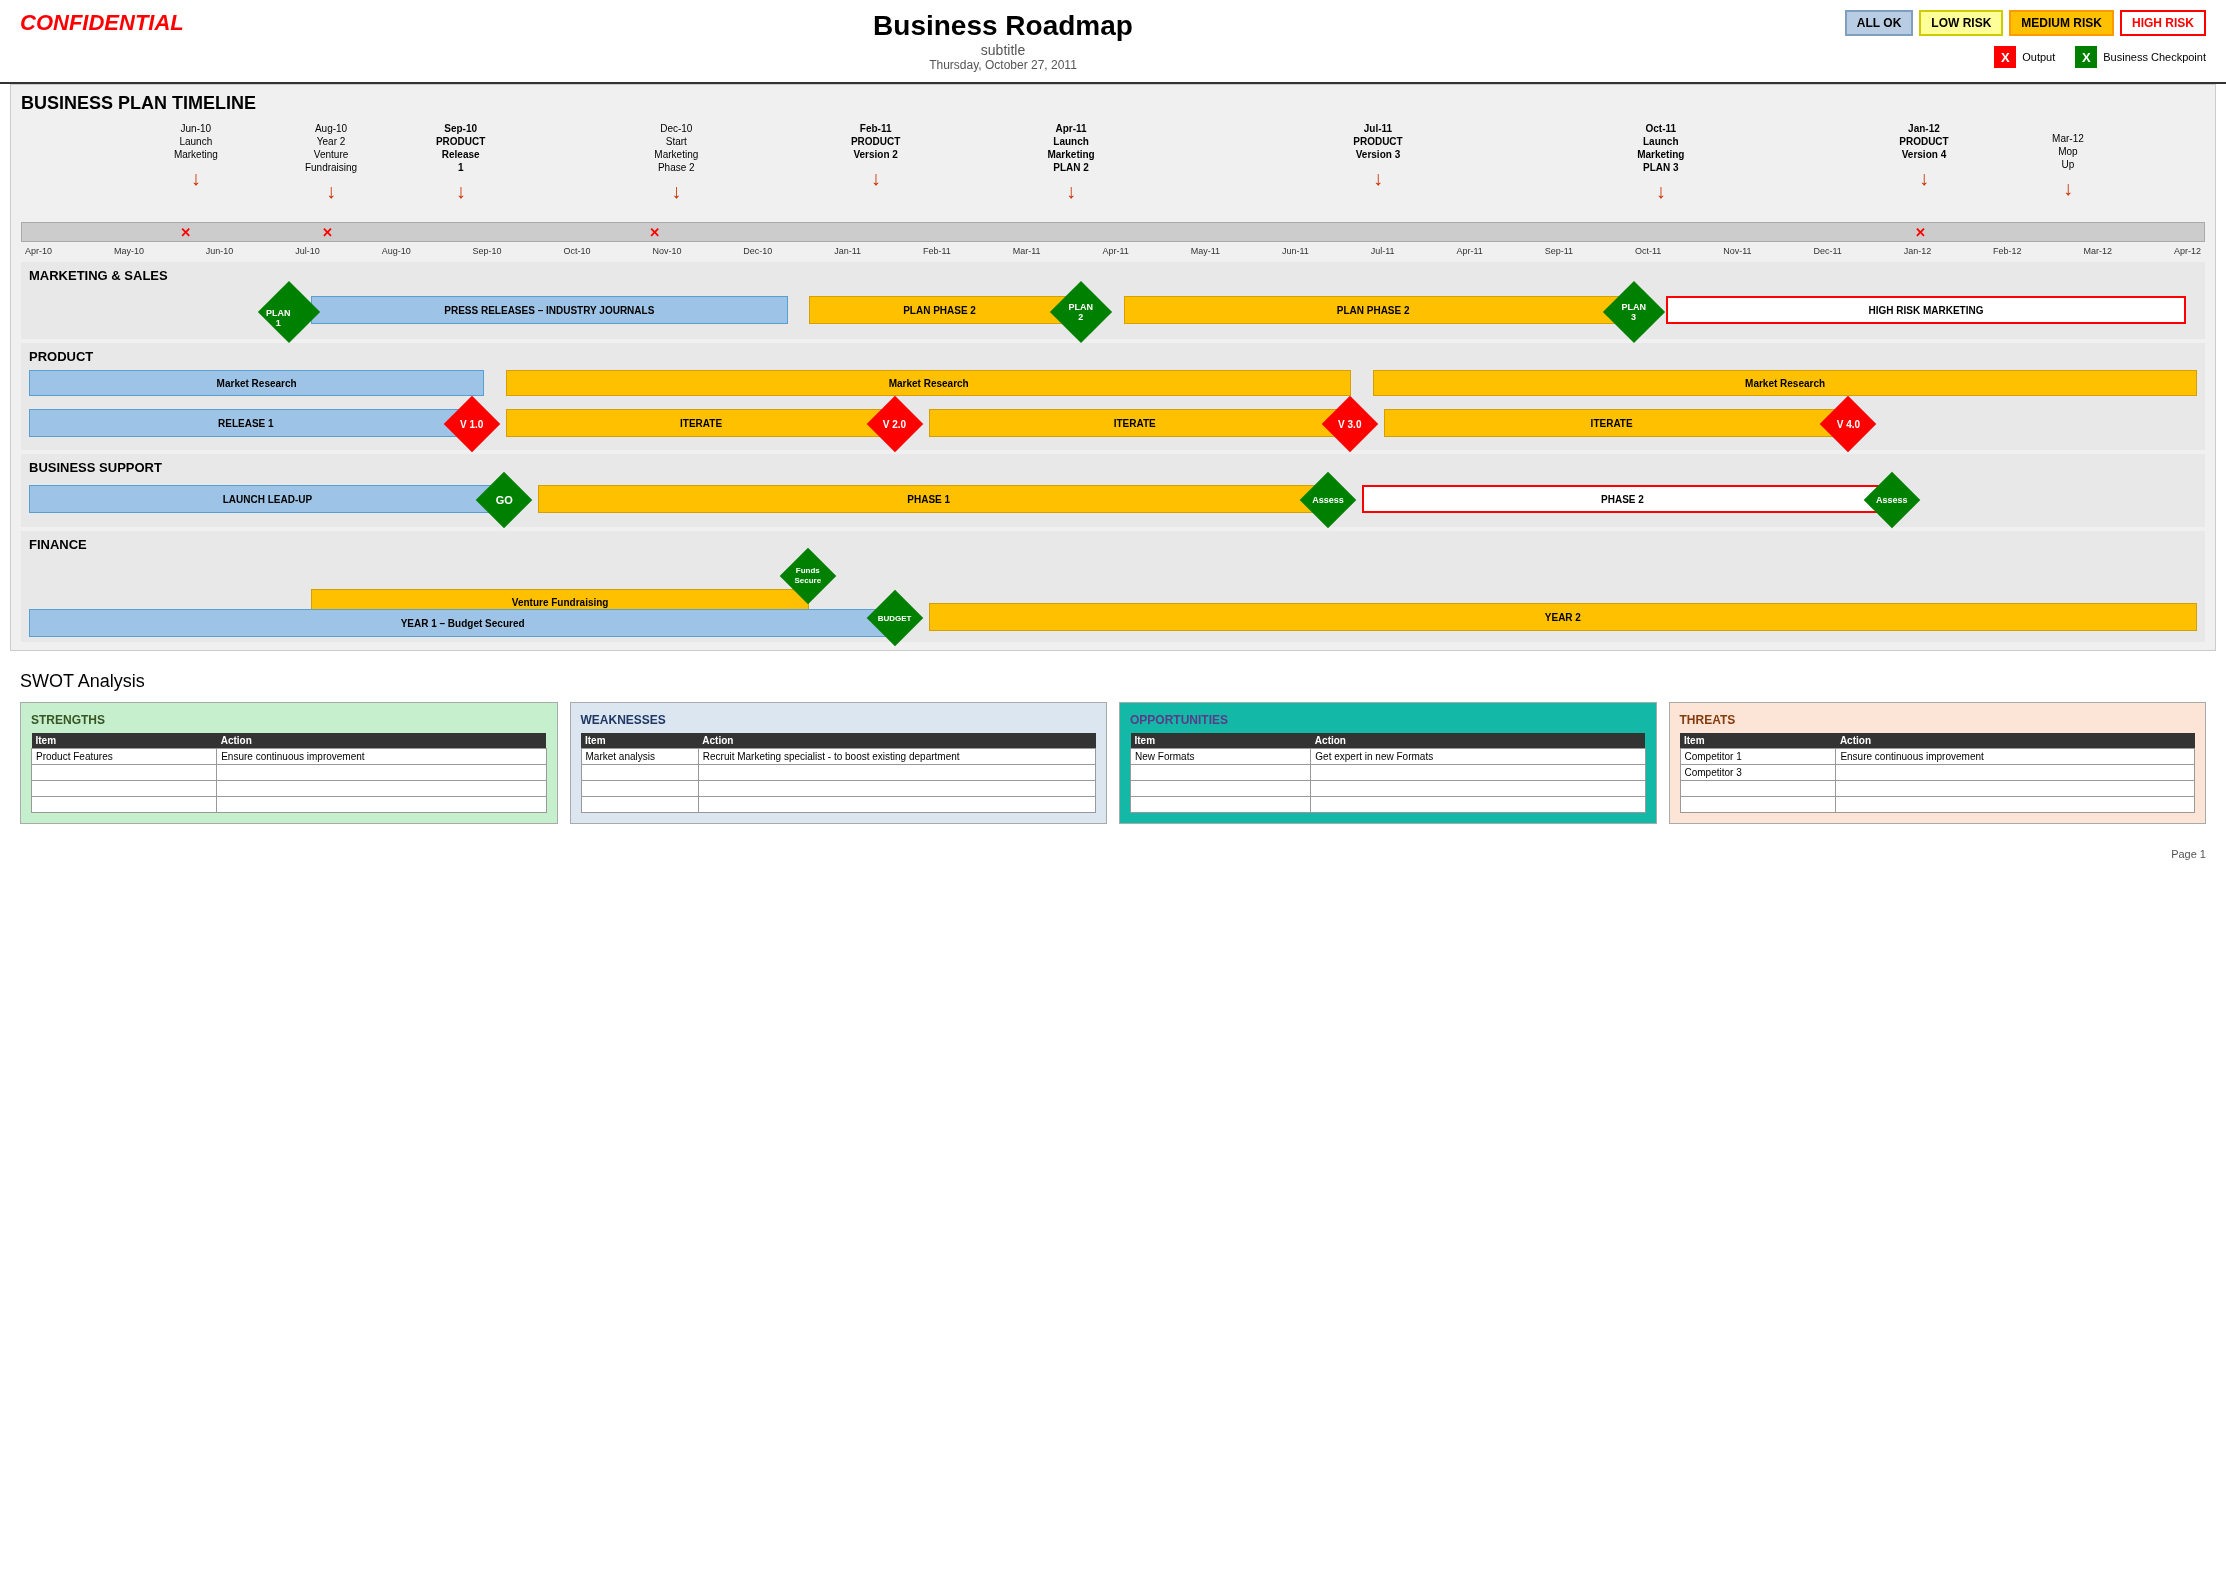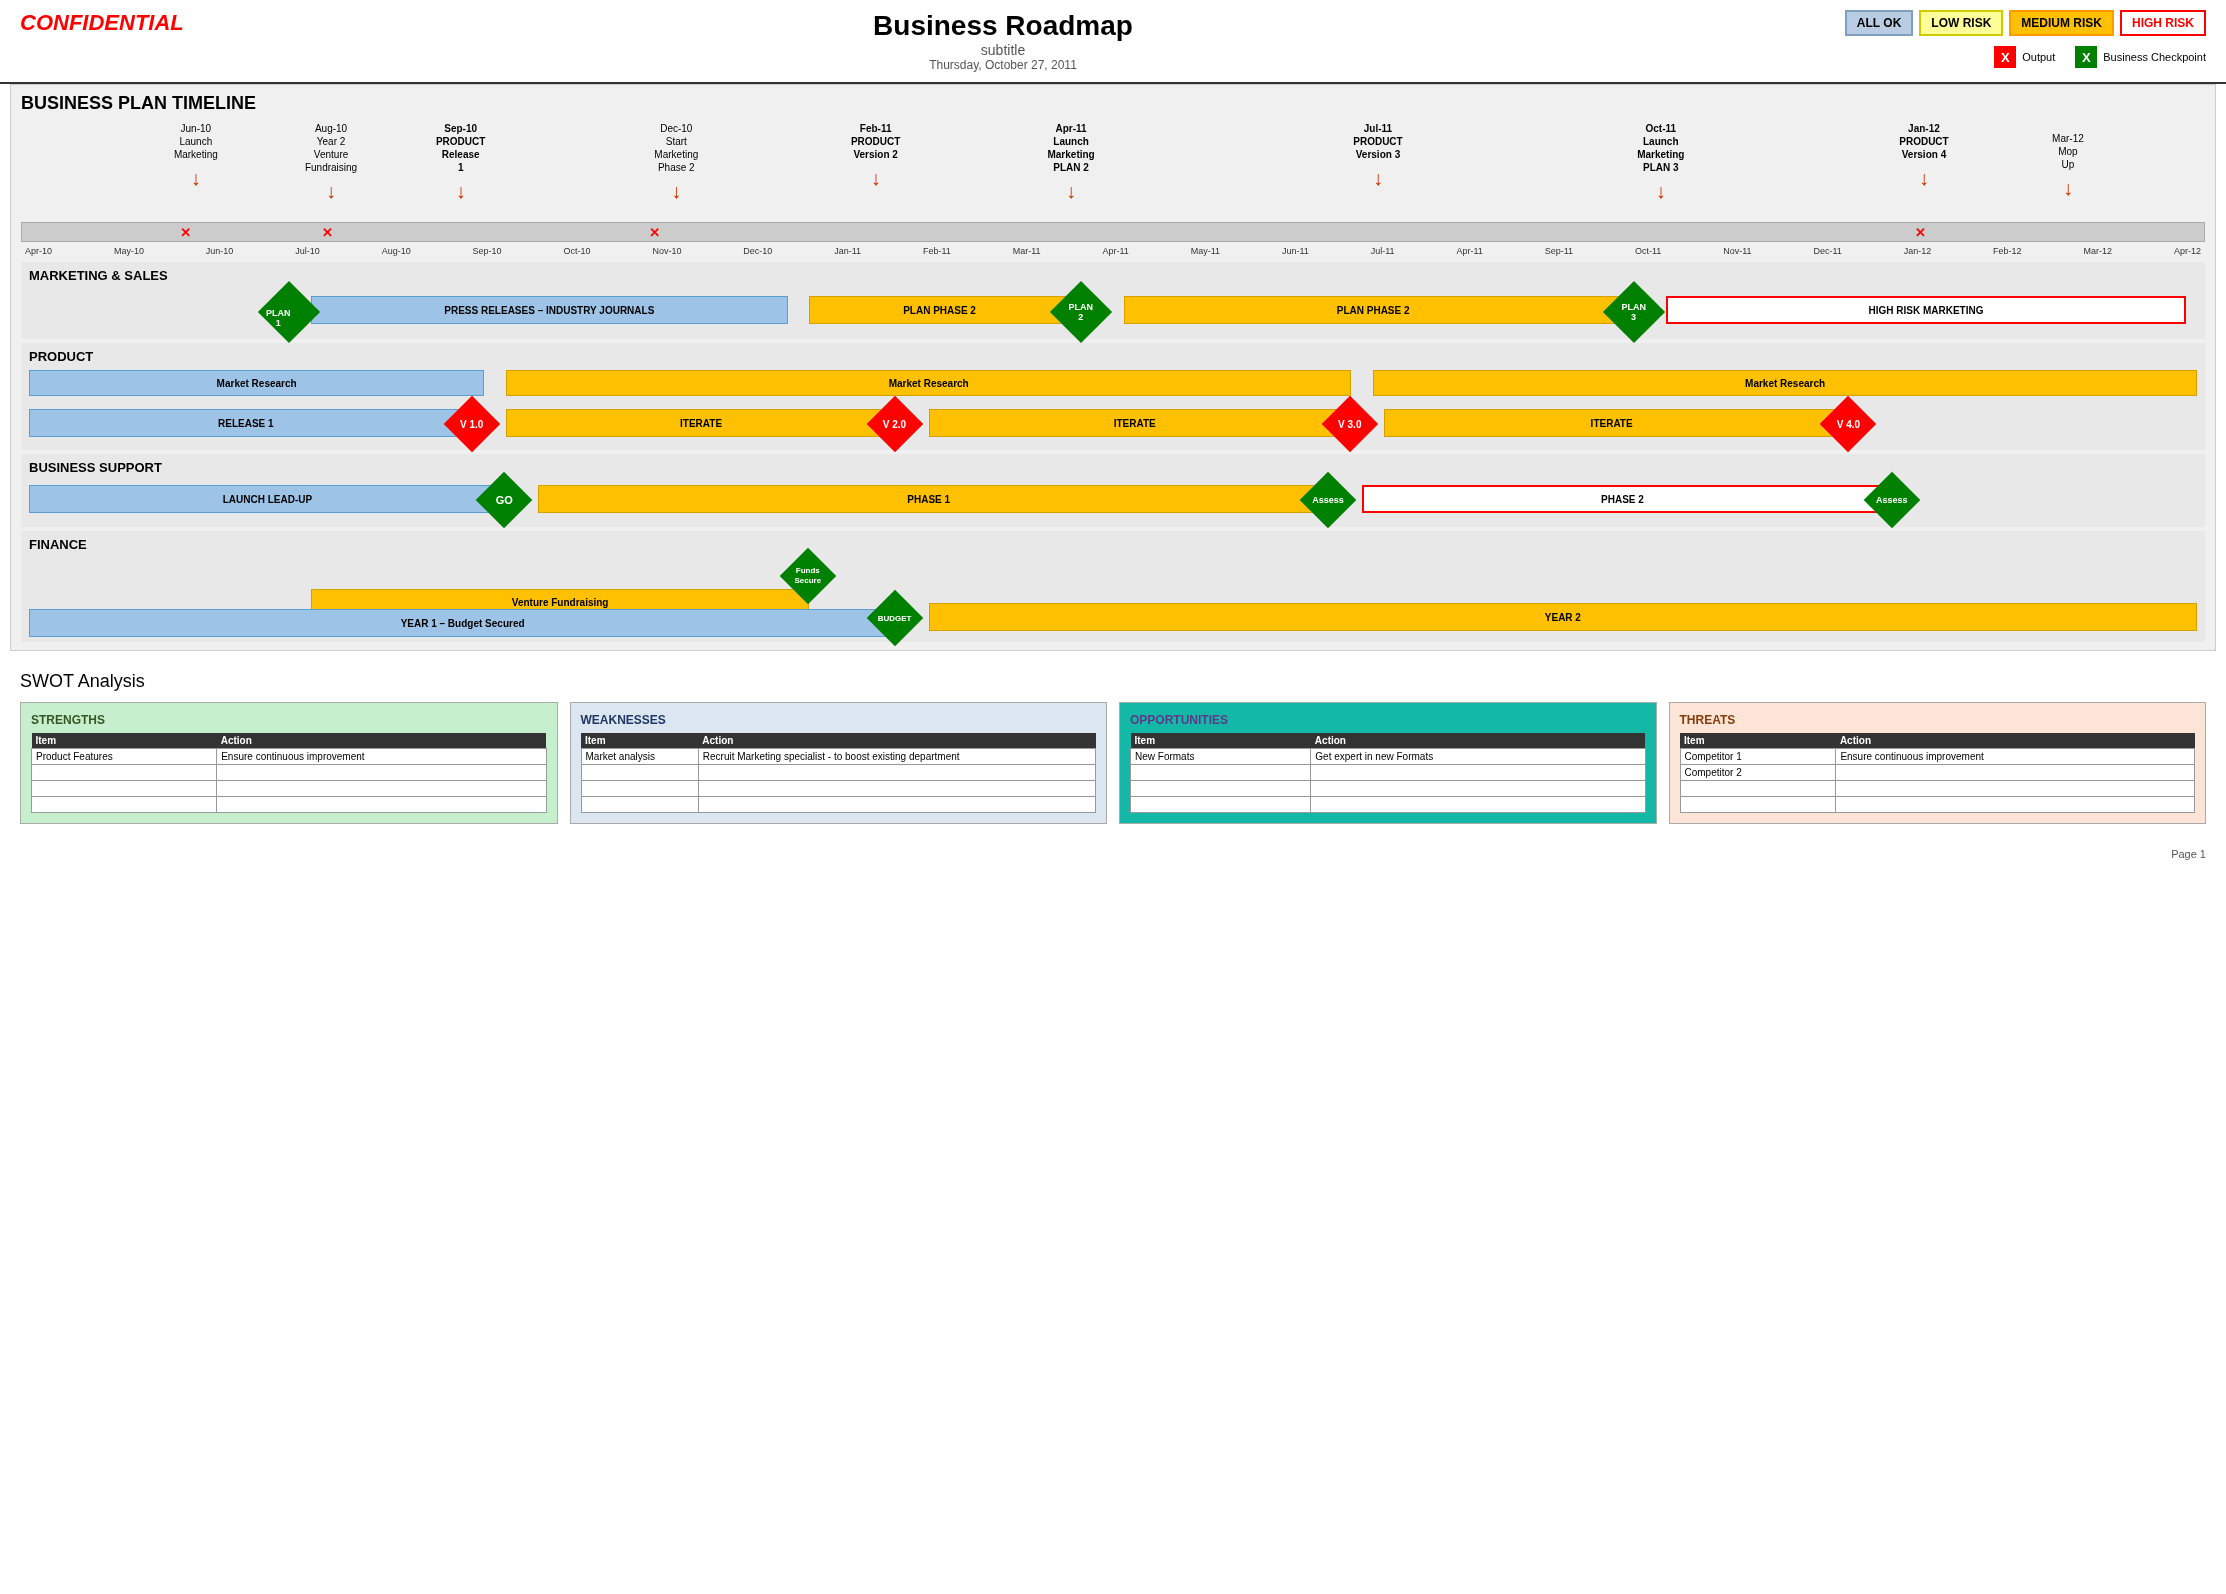--- a/index.html
+++ b/index.html
@@ -375,21 +375,21 @@
         <tbody>
             <tr>
               <th>Item</th>
               <th>Action</th>
             </tr>
         <tr>
               <td>Competitor 1</td>
               <td>Ensure continuous improvement</td>
             </tr>
         <tr>
-              <td>Competitor 2</td>
+              <td>Competitor 3</td>
               <td></td>
             </tr>
         <tr class="empty">
               <td></td>
               <td></td>
             </tr>
         <tr class="empty">
               <td></td>
               <td></td>
             </tr>

